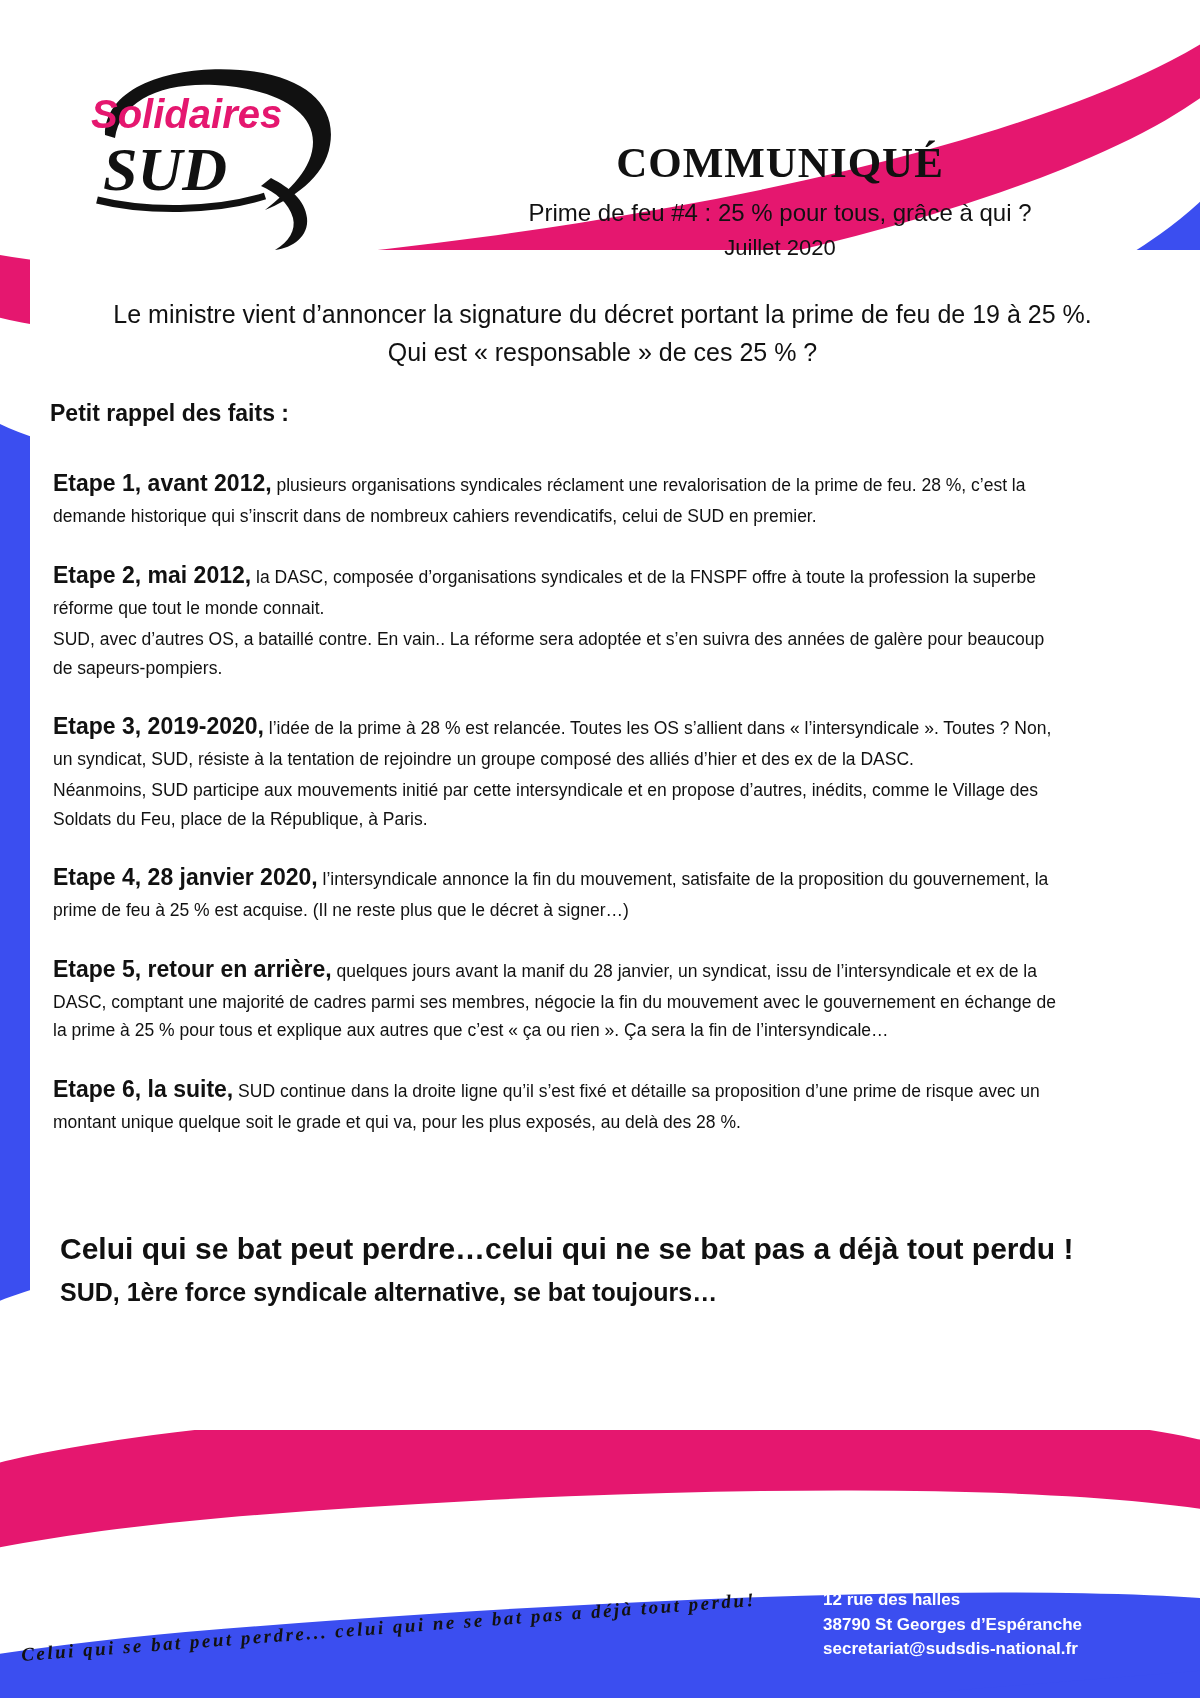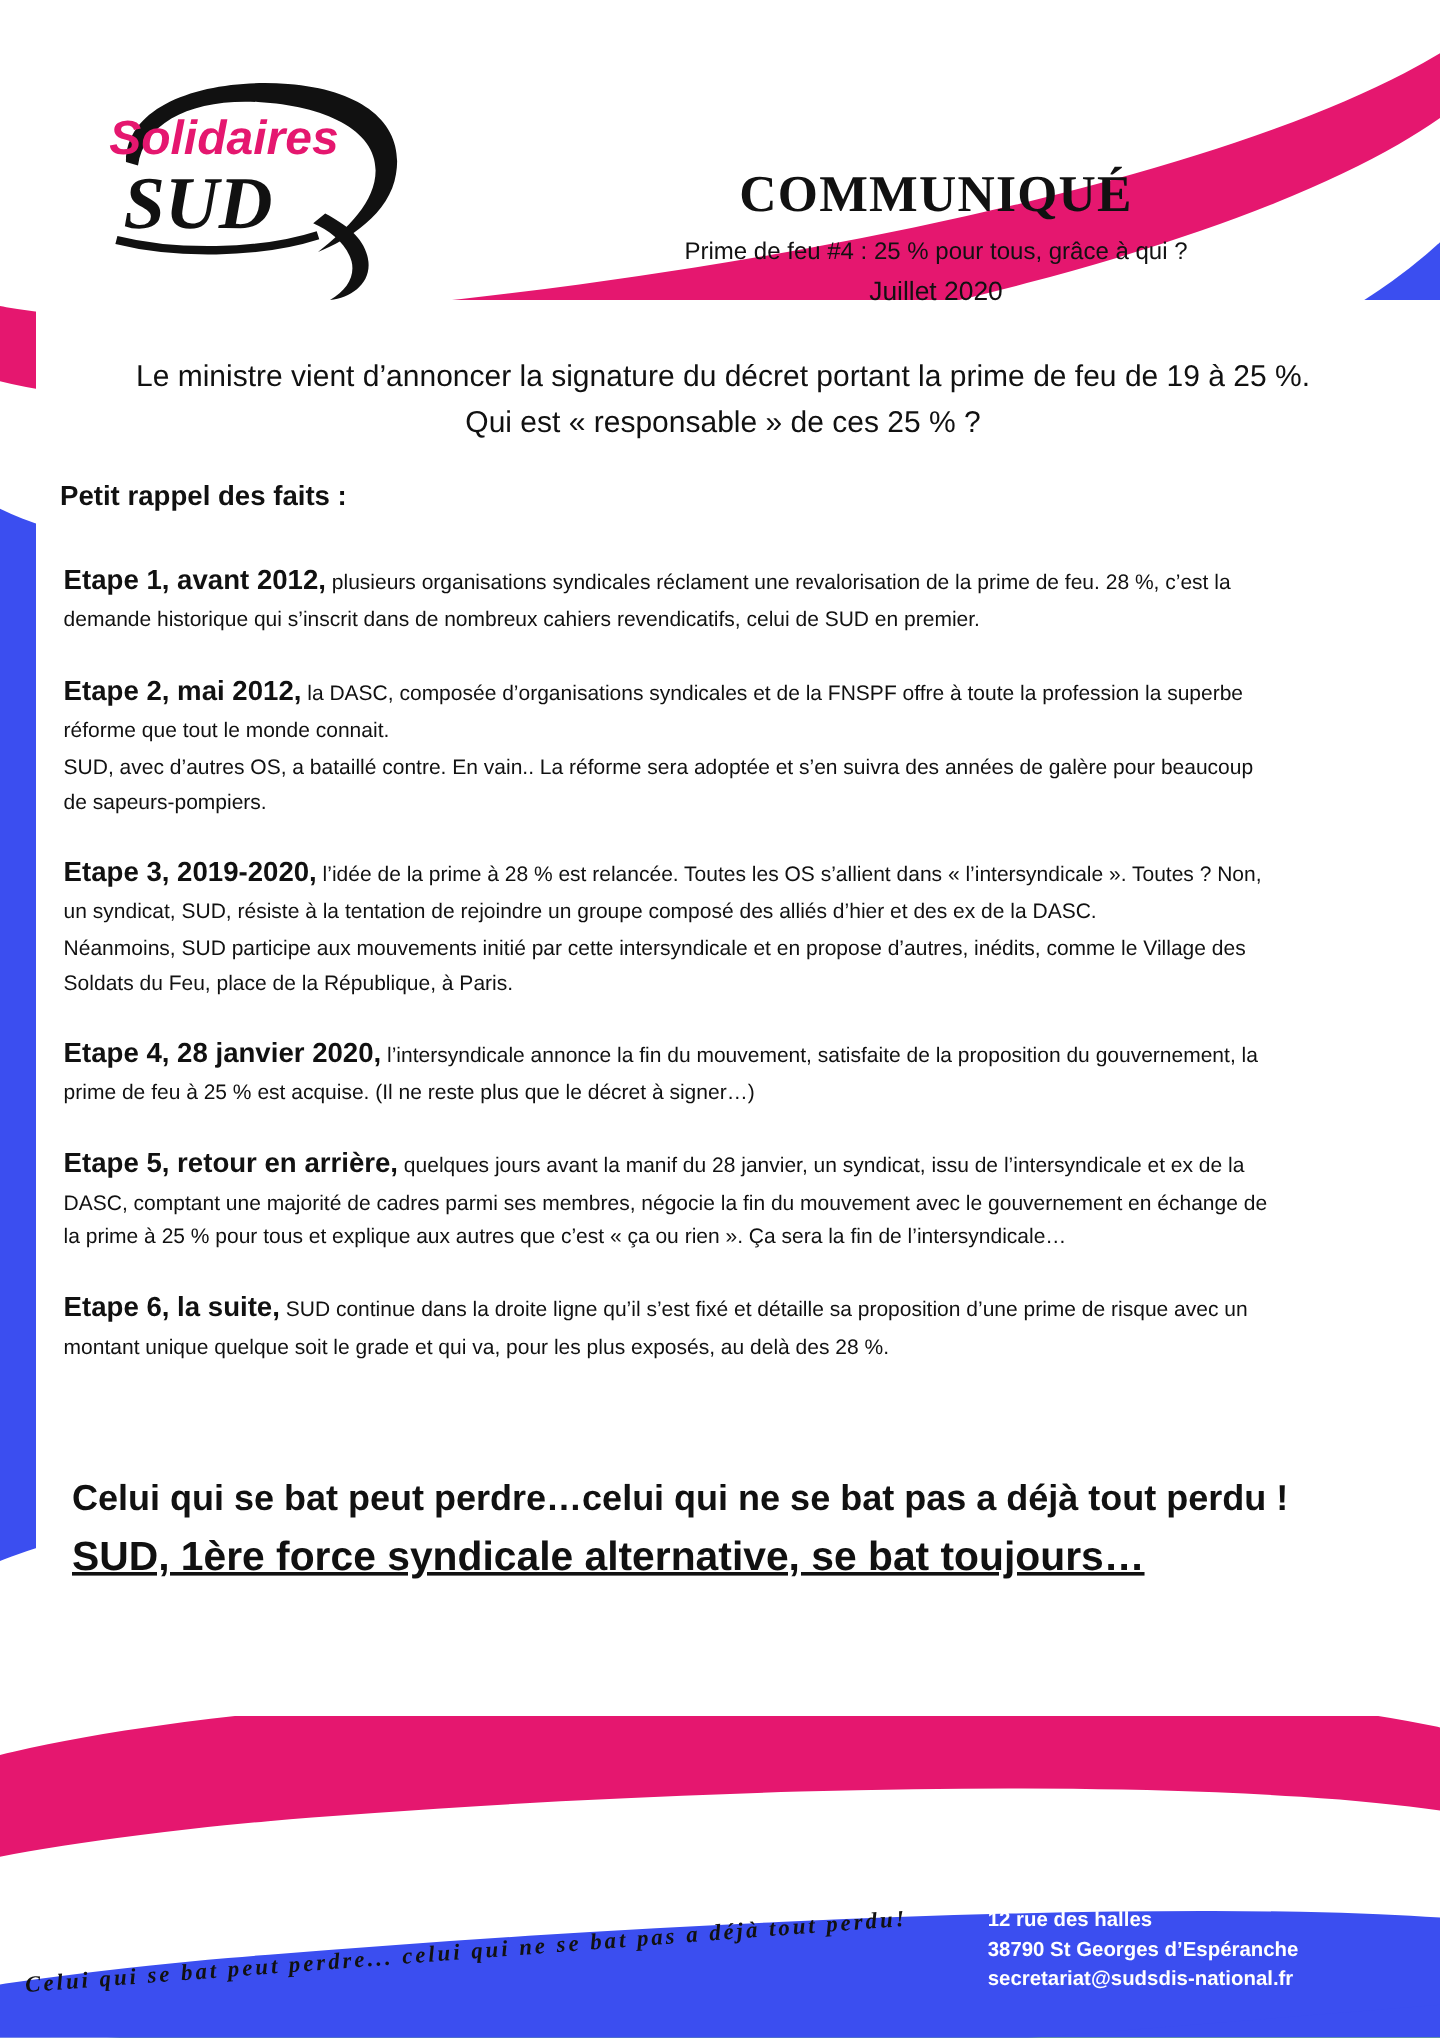--- a/index.html
+++ b/index.html
@@ -10,21 +10,21 @@
     width: 1200px;
     height: 1698px;
     font-family: "Liberation Sans", sans-serif;
     background: #ffffff;
     overflow: hidden;
   }
   .page {
     position: relative;
     width: 1200px;
     height: 1698px;
-    background: #15803d;
+    background: #d946ef;
     overflow: hidden;
   }
 
   
   .bg-blue-top {
     position: absolute;
     top: 0; left: 0;
     width: 1200px;
     height: 300px;
     background: #3b4ef0;
@@ -158,21 +158,21 @@
   .doc-title {
     font-family: "Liberation Serif", serif;
     font-size: 43px;
     letter-spacing: 1px;
     color: #111111;
     margin: 0;
     font-weight: bold;
   }
   .doc-subtitle {
     font-family: "Liberation Sans", sans-serif;
-    font-size: 20px;
+    font-size: 24px;
     color: #111111;
     margin: 12px 0 0 0;
   }
   .doc-date {
     font-family: "Liberation Sans", sans-serif;
     font-size: 22px;
     color: #111111;
     margin: 8px 0 0 0;
   }
 
@@ -226,24 +226,23 @@
     text-align: left;
     z-index: 10;
     color: #111111;
   }
   .slogan-line1 {
     font-size: 30px;
     font-weight: bold;
     margin: 0;
   }
   .slogan-line2 {
-    font-size: 34px;
+    font-size: 25px;
     font-weight: bold;
     margin: 12px 0 0 0;
-    text-decoration: underline;
   }
 
   
   .banner-script {
     position: absolute;
     bottom: 32px;
     left: 22px;
     width: 760px;
     z-index: 10;
     font-family: "Liberation Serif", serif;

